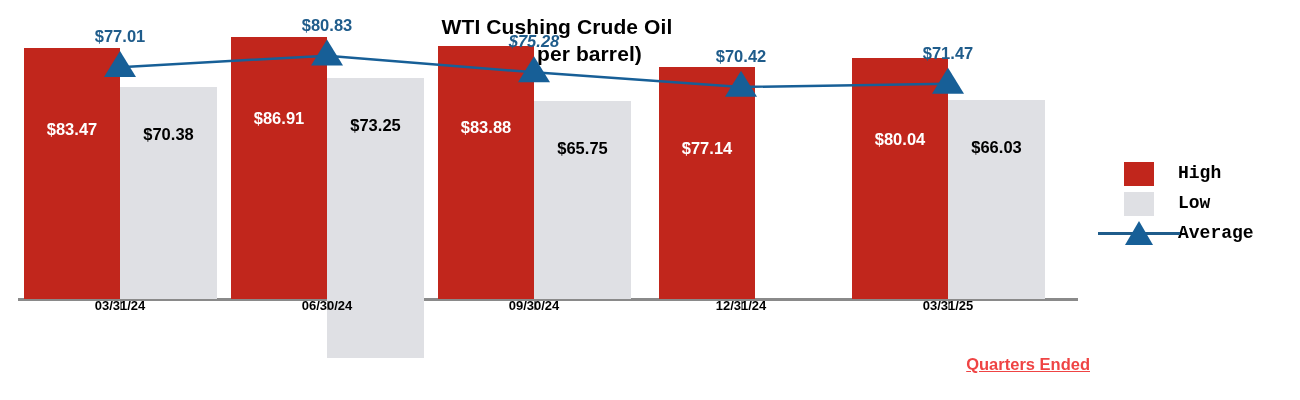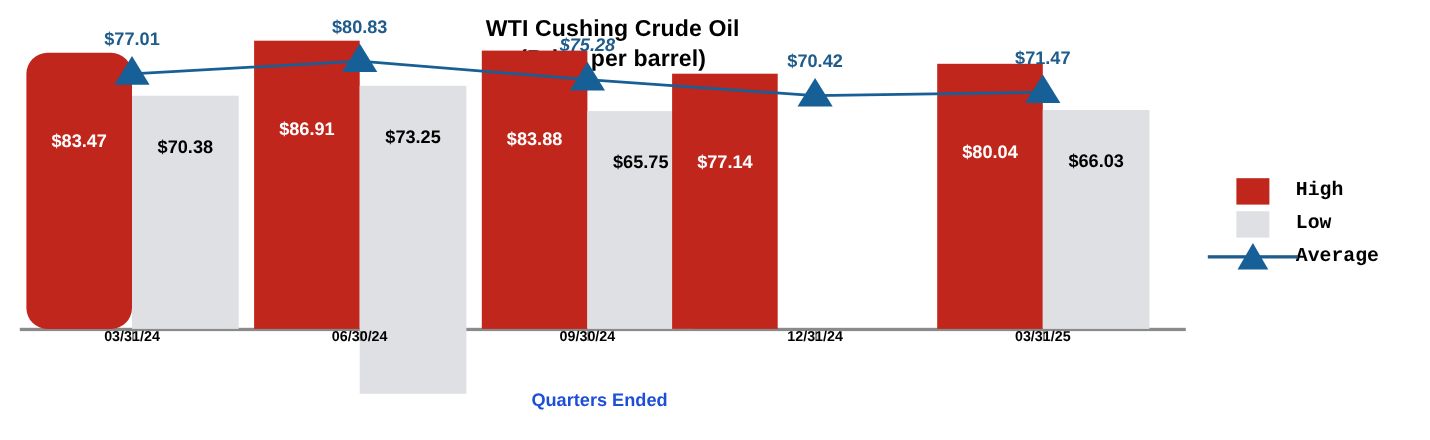--- a/index.html
+++ b/index.html
@@ -103,24 +103,25 @@
     font-weight: bold;
     color: #000;
     white-space: nowrap;
     transform: translateX(-50%);
   }
   .axis-title {
     position: absolute;
     left: 0;
     top: 355px;
     width: 1090px;
-    text-align: center;
+    text-align: right;
     font-size: 16.5px;
     font-weight: bold;
-    color: #1d4ed8;
+    color: #ef4444;
+    text-decoration: underline;
   }
   
   .legend {
     position: absolute;
     left: 1110px;
     top: 158px;
     width: 180px;
     font-family: Liberation Mono, monospace;
   }
   .legend-row {
@@ -174,21 +175,21 @@
 <div class="chart-root">
 
   <div class="title-block">
     <span class="title-line">WTI Cushing Crude Oil</span>
     <span class="title-line">(Price per barrel)</span>
   </div>
 
   <div class="plot" id="plot">
     <div class="axis-line"></div>
     <div class="axis-title">Quarters Ended</div>
-  <div class="bar bar-high" style="left: 24px; top: 47.6827px; width: 96px; height: 251.317px; border-radius: 19px;">
+  <div class="bar bar-high" style="left: 24px; top: 47.6827px; width: 96px; height: 251.317px;">
         <span class="bar-label">$83.47</span>
       </div>
       <div class="bar bar-low" style="left: 120px; top: 87.095px; width: 97px; height: 211.905px;">
         <span class="bar-label">$70.38</span>
       </div>
       <div class="avg-label" style="left: 120px; top: 27.1329px;">$77.01</div>
       <div class="tick" style="left: 120px;"></div>
       <div class="cat-label" style="left: 120px;">03/31/24</div>
       <div class="bar bar-high" style="left: 231px; top: 37.3253px; width: 96px; height: 261.675px;">
         <span class="bar-label">$86.91</span>
@@ -201,21 +202,21 @@
       <div class="cat-label" style="left: 327px;">06/30/24</div>
       <div class="bar bar-high" style="left: 438px; top: 46.4483px; width: 96px; height: 252.552px;">
         <span class="bar-label">$83.88</span>
       </div>
       <div class="bar bar-low" style="left: 534px; top: 101.035px; width: 97px; height: 197.965px;">
         <span class="bar-label">$65.75</span>
       </div>
       <div class="avg-label" style="left: 534px; top: 32.3417px; font-style: italic;">$75.28</div>
       <div class="tick" style="left: 534px;"></div>
       <div class="cat-label" style="left: 534px;">09/30/24</div>
-      <div class="bar bar-high" style="left: 611px; top: 66.7415px; width: 96px; height: 232.258px;">
+      <div class="bar bar-high" style="left: 659px; top: 66.7415px; width: 96px; height: 232.258px;">
         <span class="bar-label">$77.14</span>
       </div>
       <div class="avg-label" style="left: 741px; top: 46.9746px;">$70.42</div>
       <div class="tick" style="left: 741px;"></div>
       <div class="cat-label" style="left: 741px;">12/31/24</div>
       <div class="bar bar-high" style="left: 852px; top: 58.01px; width: 96px; height: 240.99px;">
         <span class="bar-label">$80.04</span>
       </div>
       <div class="bar bar-low" style="left: 948px; top: 100.192px; width: 97px; height: 198.808px;">
         <span class="bar-label">$66.03</span>

